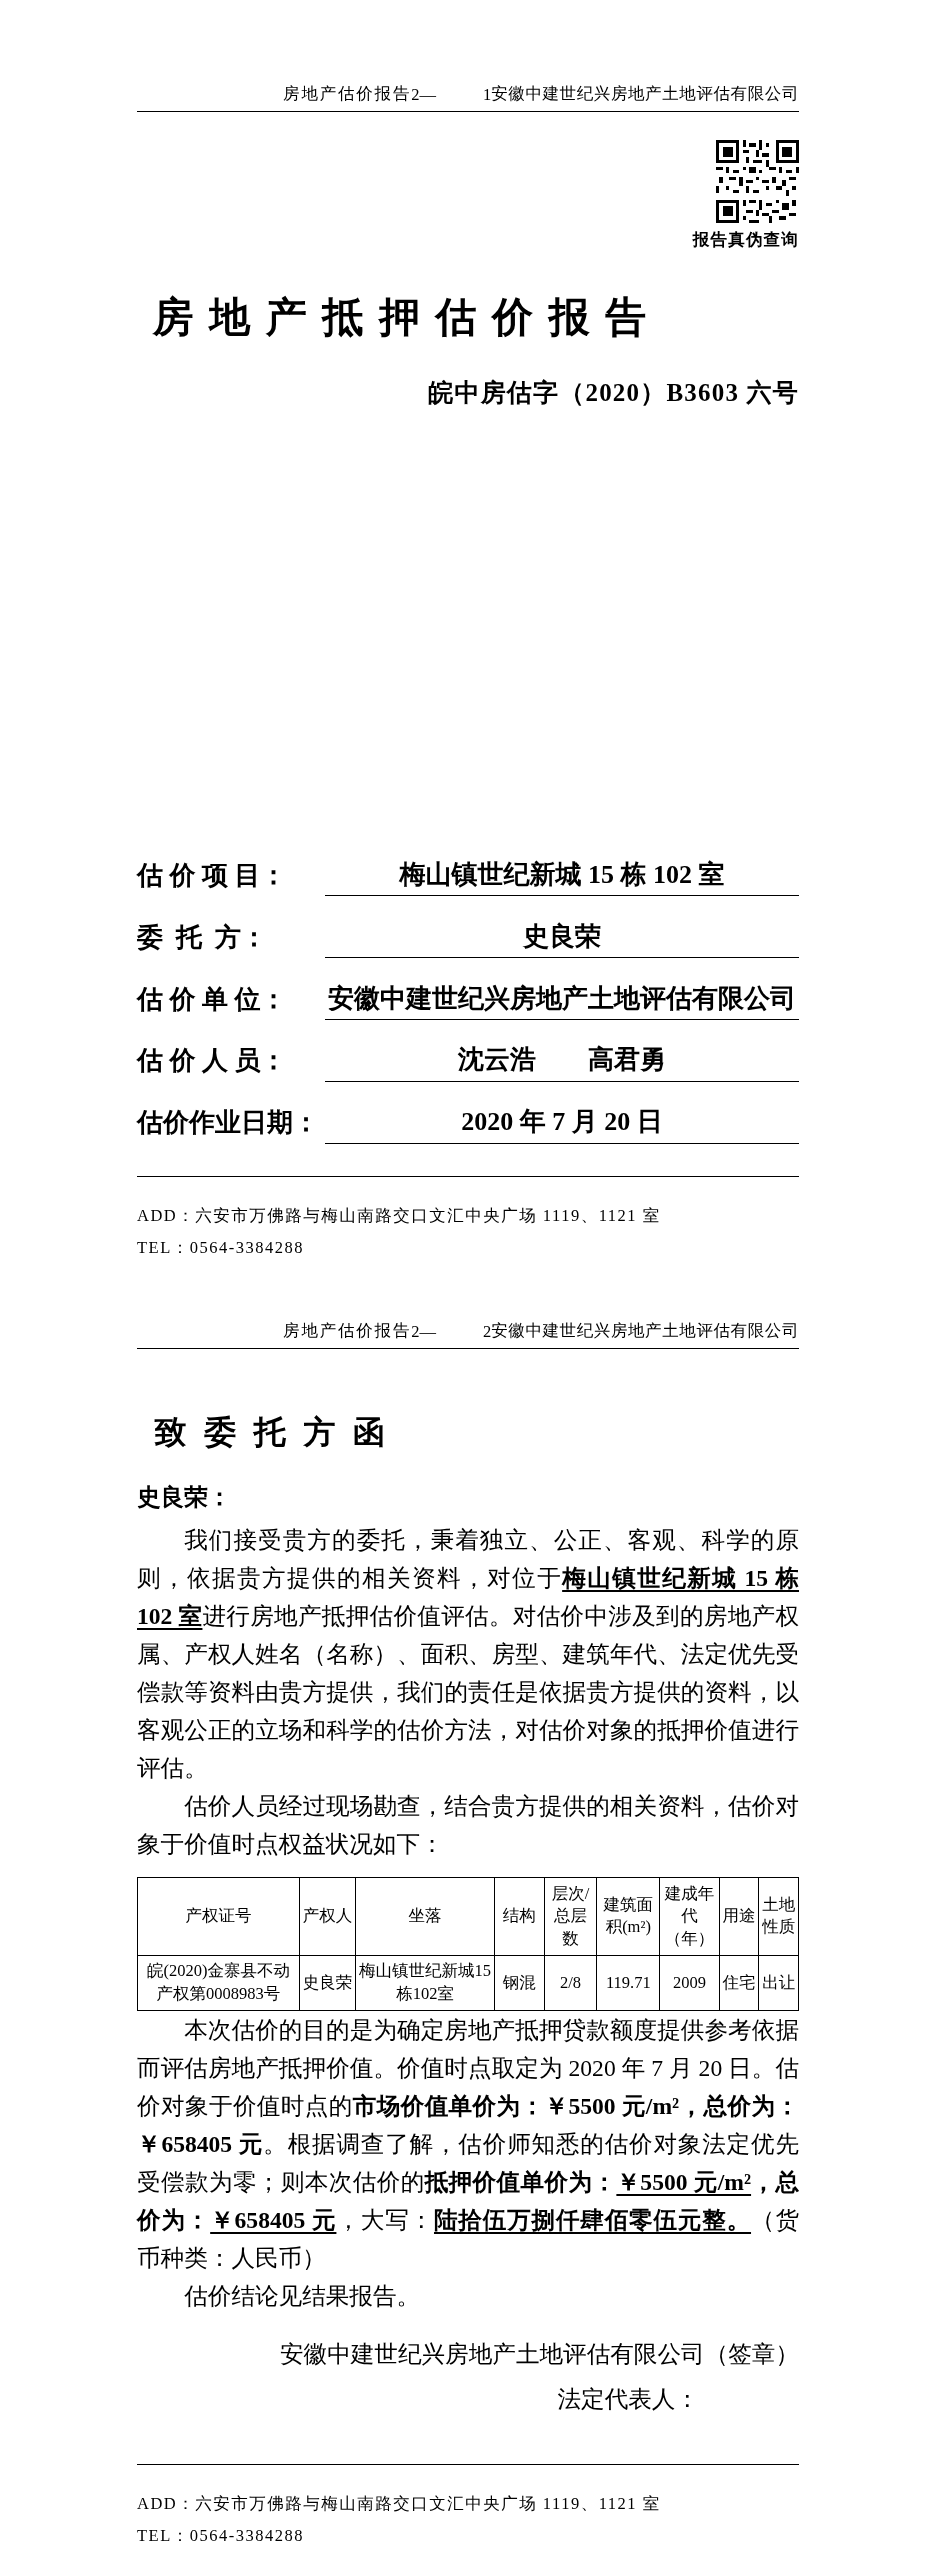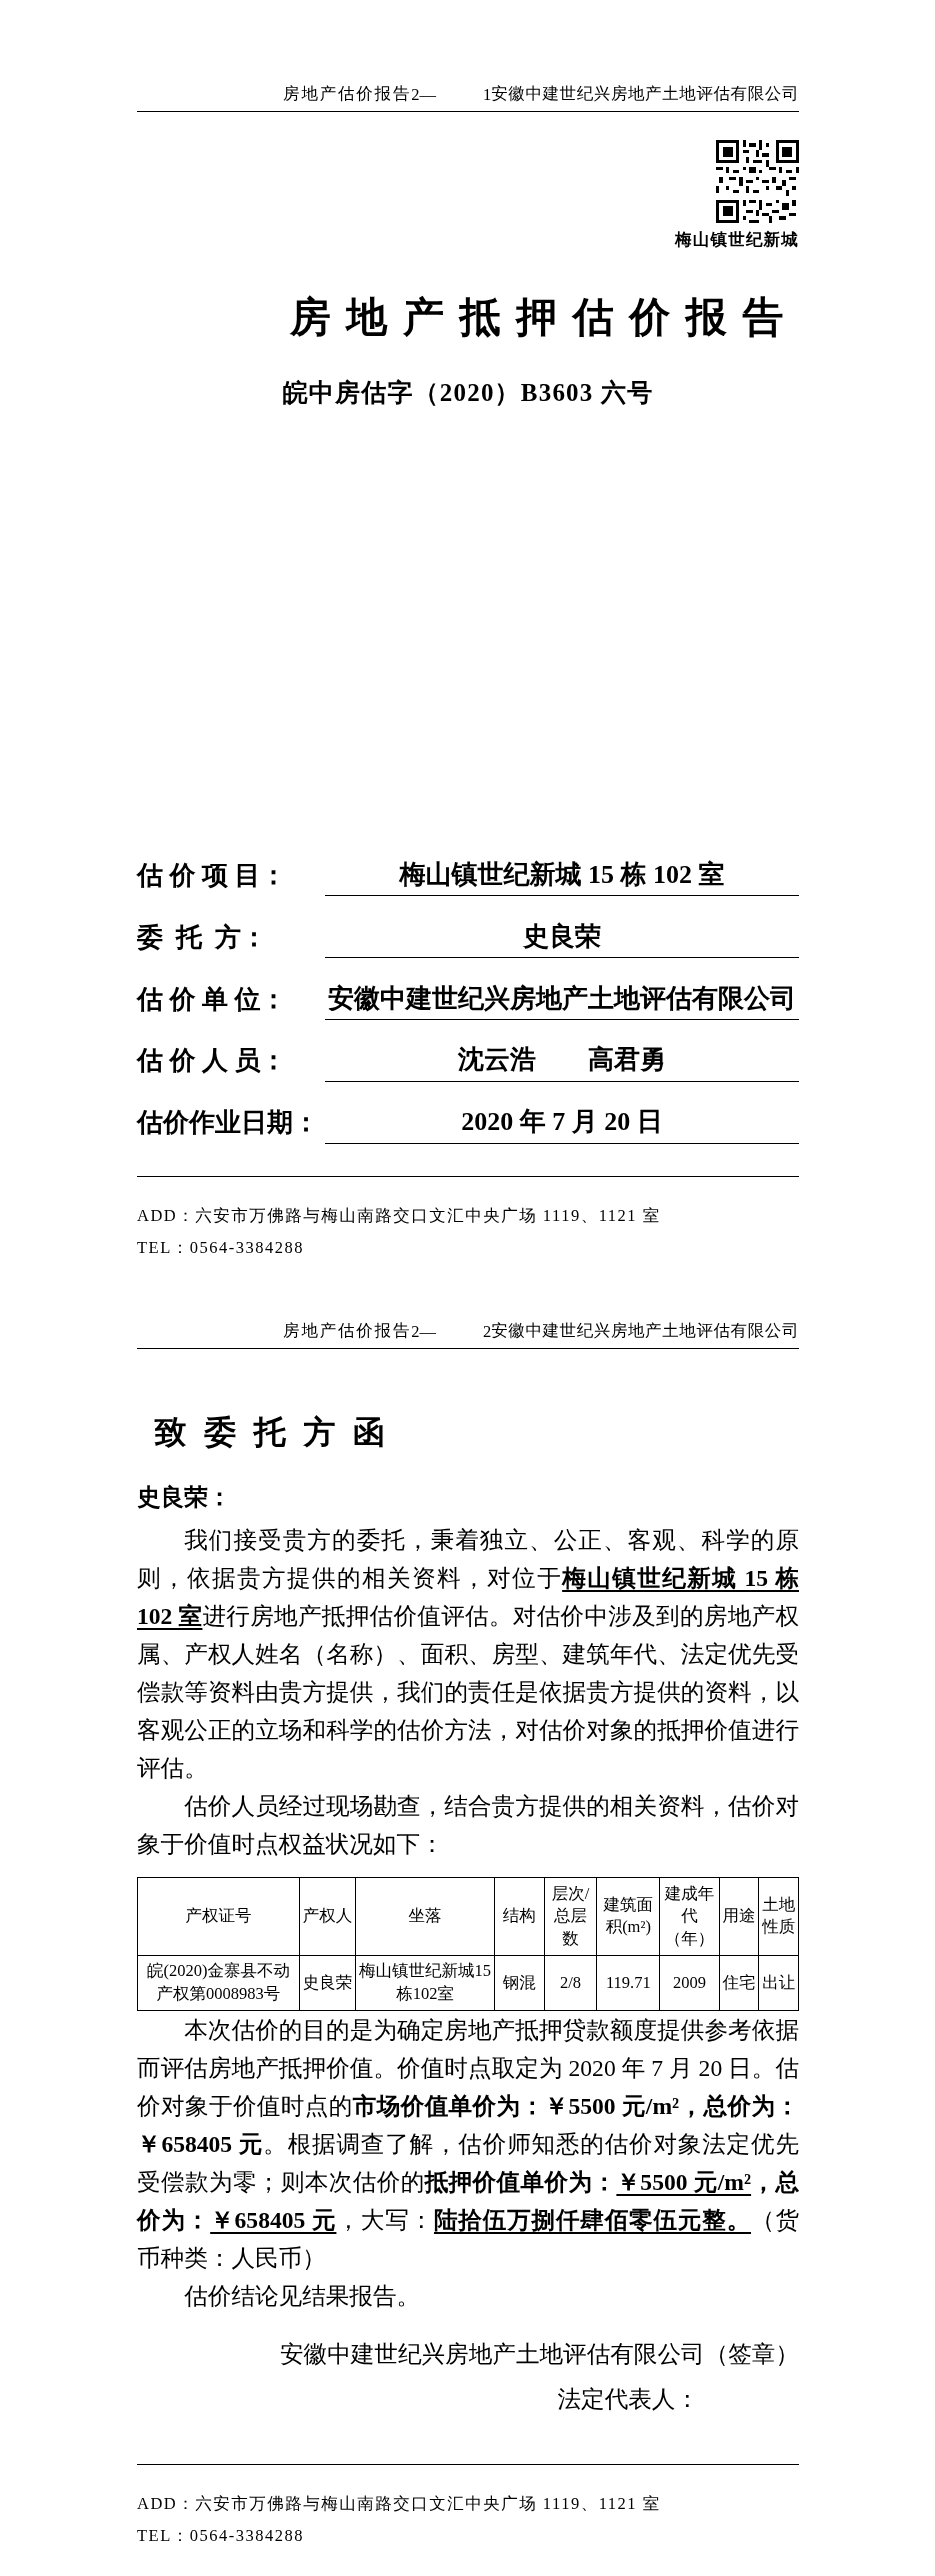--- a/index.html
+++ b/index.html
@@ -50,30 +50,30 @@
   }
   .qr-wrap svg { width: 83px; height: 83px; display: block; }
   .qr-caption {
     margin-top: 5.9px;
     font-size: 16.5px;
     font-weight: bold;
     letter-spacing: 1.2px;
   }
   .main-title {
     margin-top: 39px;
-    text-align: right;
+    text-align: left;
     font-size: 41px;
     font-weight: bold;
     letter-spacing: 0.38em;
     text-indent: 0.38em;
     white-space: nowrap;
   }
   .doc-no {
     margin-top: 31px;
-    text-align: center;
+    text-align: right;
     font-size: 25px;
     font-weight: bold;
     letter-spacing: 1.2px;
   }
   .fields { margin-top: 448px; }
   .field-row {
     display: flex;
     align-items: flex-end;
     margin-bottom: 22.4px;
     font-size: 26px;
@@ -150,21 +150,21 @@
     </div>
 
     <div class="qr-wrap">
       <svg viewBox="0 0 25 25" shape-rendering="crispEdges" aria-hidden="true">
         <rect width="25" height="25" fill="#fff"></rect>
         <path fill="#000" d="M0 0h7v7H0zM18 0h7v7h-7zM0 18h7v7H0z"></path>
         <path fill="#fff" d="M1 1h5v5H1zM19 1h5v5h-5zM1 19h5v5H1z"></path>
         <path fill="#000" d="M2 2h3v3H2zM20 2h3v3h-3zM2 20h3v3H2z"></path>
         <path fill="#000" d="M8 0h1v2h-1zM10 1h2v1h-2zM13 0h1v3h-1zM15 1h1v1h-1zM8 3h2v1h-2zM12 3h1v2h-1zM14 4h2v1h-2zM9 5h1v2h-1zM11 6h3v1h-3zM15 6h1v2h-1zM0 8h2v1h-2zM3 8h1v2h-1zM5 9h2v1h-2zM8 8h1v1h-1zM10 8h2v2h-2zM13 9h1v1h-1zM16 8h2v1h-2zM19 8h1v2h-1zM21 9h2v1h-2zM24 8h1v2h-1zM1 11h1v2h-1zM4 11h2v1h-2zM7 11h1v3h-1zM9 12h2v1h-2zM12 11h1v1h-1zM14 12h2v1h-2zM17 11h1v2h-1zM20 12h1v2h-1zM22 11h2v1h-2zM0 14h1v2h-1zM3 14h1v1h-1zM5 15h2v1h-2zM9 14h1v2h-1zM11 15h2v1h-2zM15 14h1v1h-1zM18 14h2v1h-2zM21 15h1v2h-1zM23 14h1v1h-1zM8 18h1v2h-1zM10 18h2v1h-2zM13 18h1v3h-1zM15 19h2v1h-2zM18 18h1v1h-1zM20 19h2v2h-2zM23 18h1v2h-1zM9 21h2v1h-2zM12 21h1v2h-1zM14 22h2v1h-2zM17 21h2v1h-2zM22 22h2v1h-2zM8 23h1v1h-1zM10 24h3v1h-3zM16 23h1v2h-1zM19 23h2v1h-2z"></path>
       </svg>
-      <div class="qr-caption">梅山镇世纪新城</div>
+      <div class="qr-caption">报告真伪查询</div>
     </div>
 
     <h1 class="main-title">房地产抵押估价报告</h1>
     <div class="doc-no">皖中房估字（2020）B3603 六号</div>
 
     <div class="fields">
       <div class="field-row">
         <span class="field-label">估 价 项 目：</span>
         <span class="field-value">梅山镇世纪新城 15 栋 102 室</span>
       </div>

